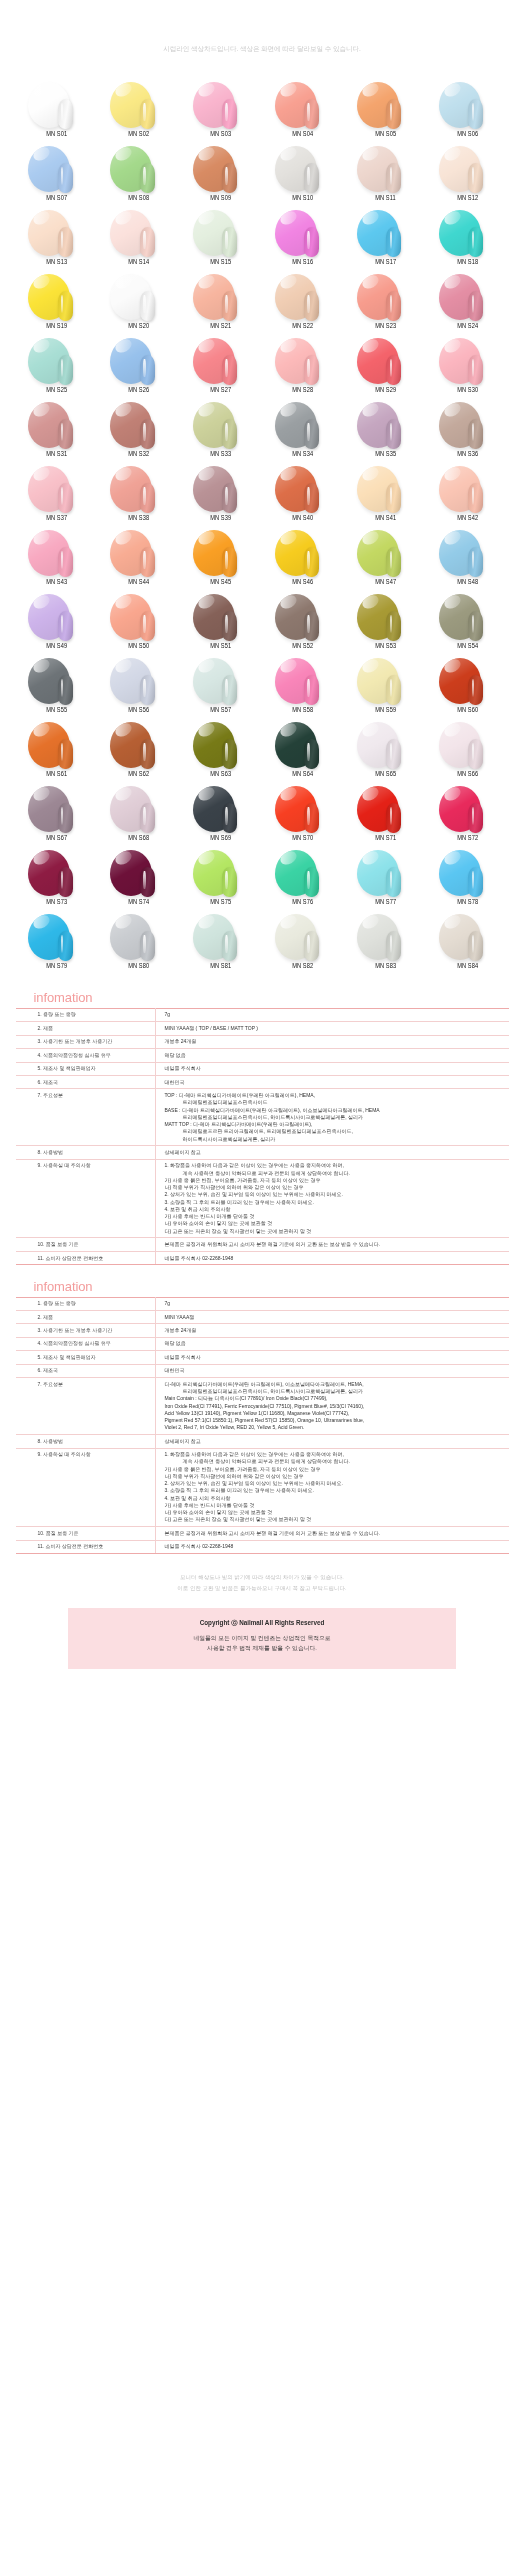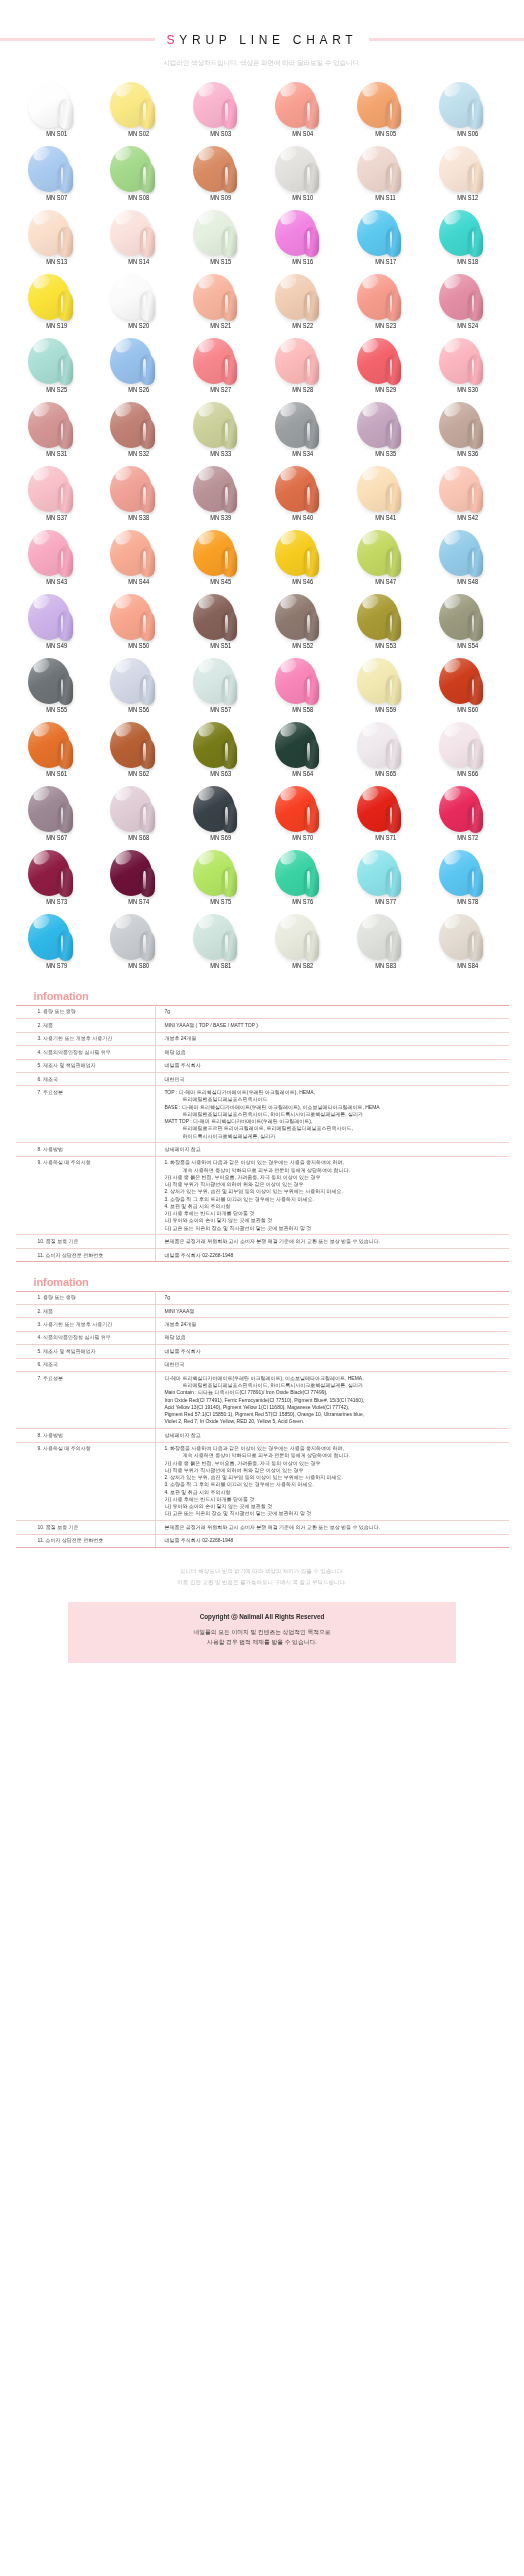--- a/index.html
+++ b/index.html
@@ -83,21 +83,21 @@
   }
   .swatch-label {
     margin-top:1.6px; font-size:6.3px; color:#111;
     letter-spacing:0.1px; font-family:"Liberation Sans", sans-serif;
     transform:scaleX(0.9);
   }
 
   
   .info-block { width:493px; margin:0 auto; padding-top:13.6px; }
   .info-head {
-    color:#f39c9c; font-size:11px; font-weight:700;
+    color:#f39c9c; font-size:13px; font-weight:400;
     padding-left:18px; padding-bottom:2.6px; letter-spacing:-0.1px;
   }
   table.info {
     width:100%; border-collapse:collapse;
     border-top:1px solid #eeaaaa;
     font-size:5px; line-height:1.45;
   }
   table.info td {
     border-bottom:0.5px solid #f3cfcf;
     padding:2.6px 3.1px;
@@ -129,25 +129,20 @@
   .footer .c1 { font-size:6.3px; font-weight:700; color:#2b2b2b; }
   .footer .c2 { font-size:5.8px; color:#3a3a3a; line-height:1.75; margin-top:4.7px; }
   .pad-bottom { height:45px; }
 </style>
 </head>
 <body>
 
 <div class="page">
 
   <div class="header">
-    <div class="title-wrap">
-      <div class="rule"></div>
-      <div class="title"><span class="s-accent">S</span><span>YRUP LINE CHART</span></div>
-      <div class="rule"></div>
-    </div>
     <div class="subtitle">시럽라인 색상차트입니다. 색상은 화면에 따라 달라보일 수 있습니다.</div>
   </div>
 
   <div class="grid" id="swatch-grid">
       <div class="cell">
         <div class="blob-wrap">
           <div class="blob" style="background: rgb(254, 254, 254);"></div>
           <div class="nail" style="background: rgb(251, 251, 251);"></div>
         </div>
         <div class="swatch-label">MN S01</div>

